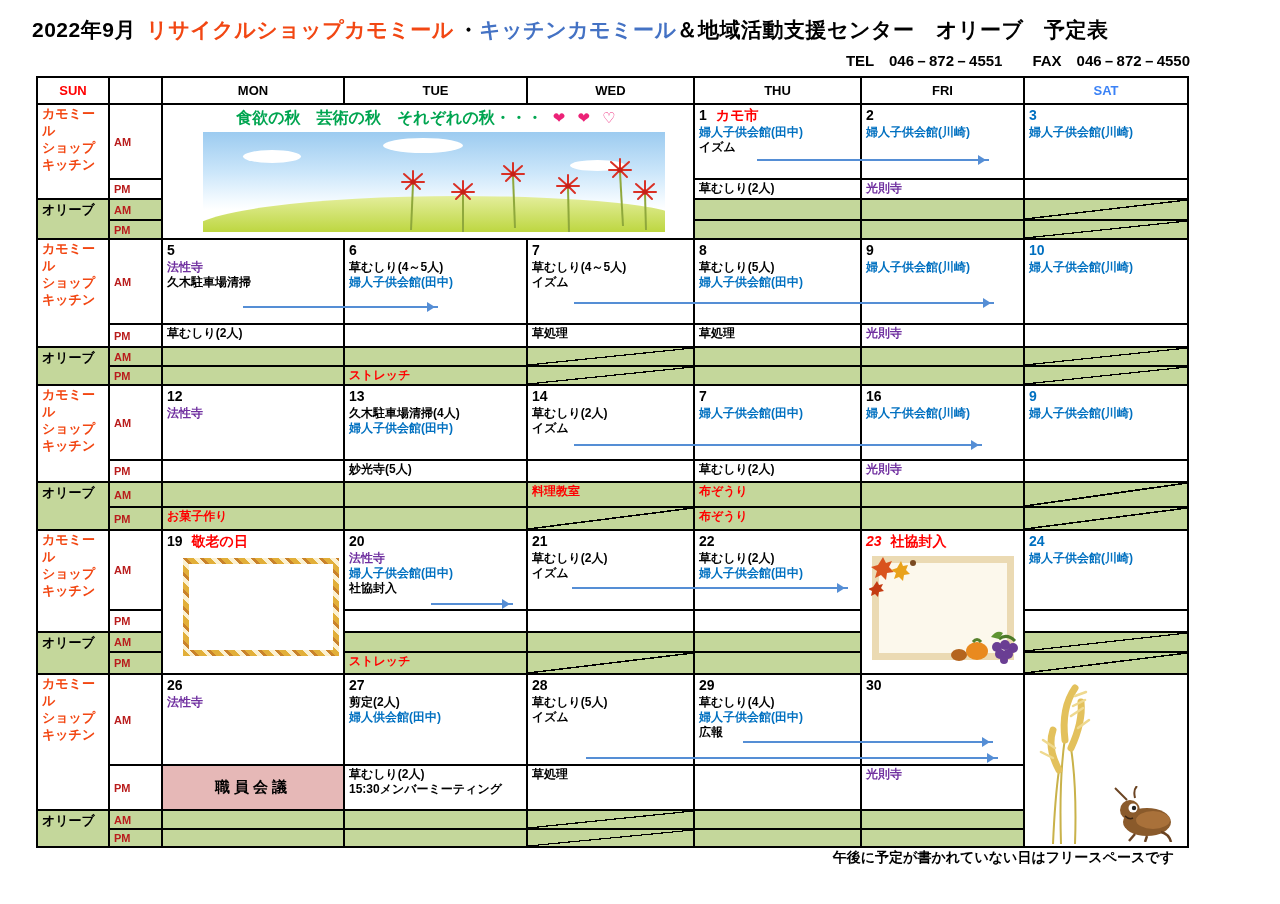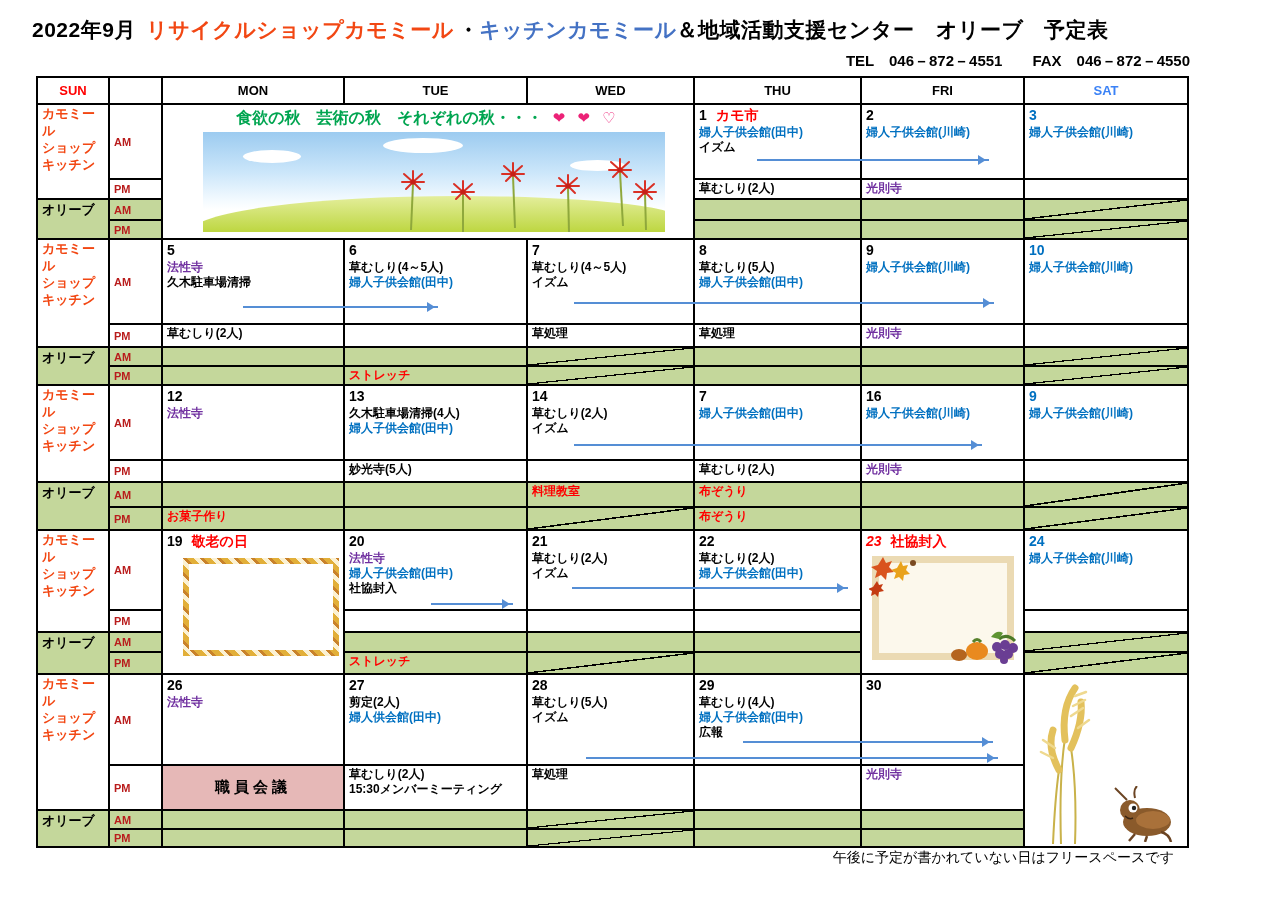--- a/index.html
+++ b/index.html
@@ -42,21 +42,21 @@
   .cloud{position:absolute;background:#fff;border-radius:50%;}
   .hill{position:absolute;left:-12px;right:-12px;bottom:-4px;height:40px;background:linear-gradient(#E4EE9C,#B9D437);border-radius:55% 45% 0 0/90% 55% 0 0;}
   .flowers{position:absolute;right:2px;bottom:0;}
   
   .riceframe{width:144px;height:86px;margin:8px 0 0 16px;border:6px solid transparent;border-image:repeating-linear-gradient(45deg,#E2AF39 0 5px,#FBF1D3 5px 9px,#C9822B 9px 12px) 6;}
   
   .autumnframe{position:relative;width:128px;height:90px;margin:6px auto 0 auto;background:#FCF8EC;border:7px solid #EBDAB3;}
   .af-svg{position:absolute;}
   
   .picsat{position:relative;background:#fff;padding:0;}
-  .footnote{position:absolute;top:849px;right:106px;font-size:14px;font-weight:normal;white-space:nowrap;text-align:center;}
+  .footnote{position:absolute;top:849px;right:106px;font-size:14px;font-weight:bold;white-space:nowrap;text-align:center;}
 </style>
 </head>
 <body>
 
 <div class="title">
   <span class="seg">2022年9月</span>
   <span class="seg t-orange">リサイクルショップカモミール</span><span>・</span><span class="t-blue2">キッチンカモミール</span><span>＆地域活動支援センター　オリーブ</span>
   <span class="t-sp">予定表</span>
 </div>
 <div class="contact">TEL　046－872－4551　　FAX　046－872－4550</div>

